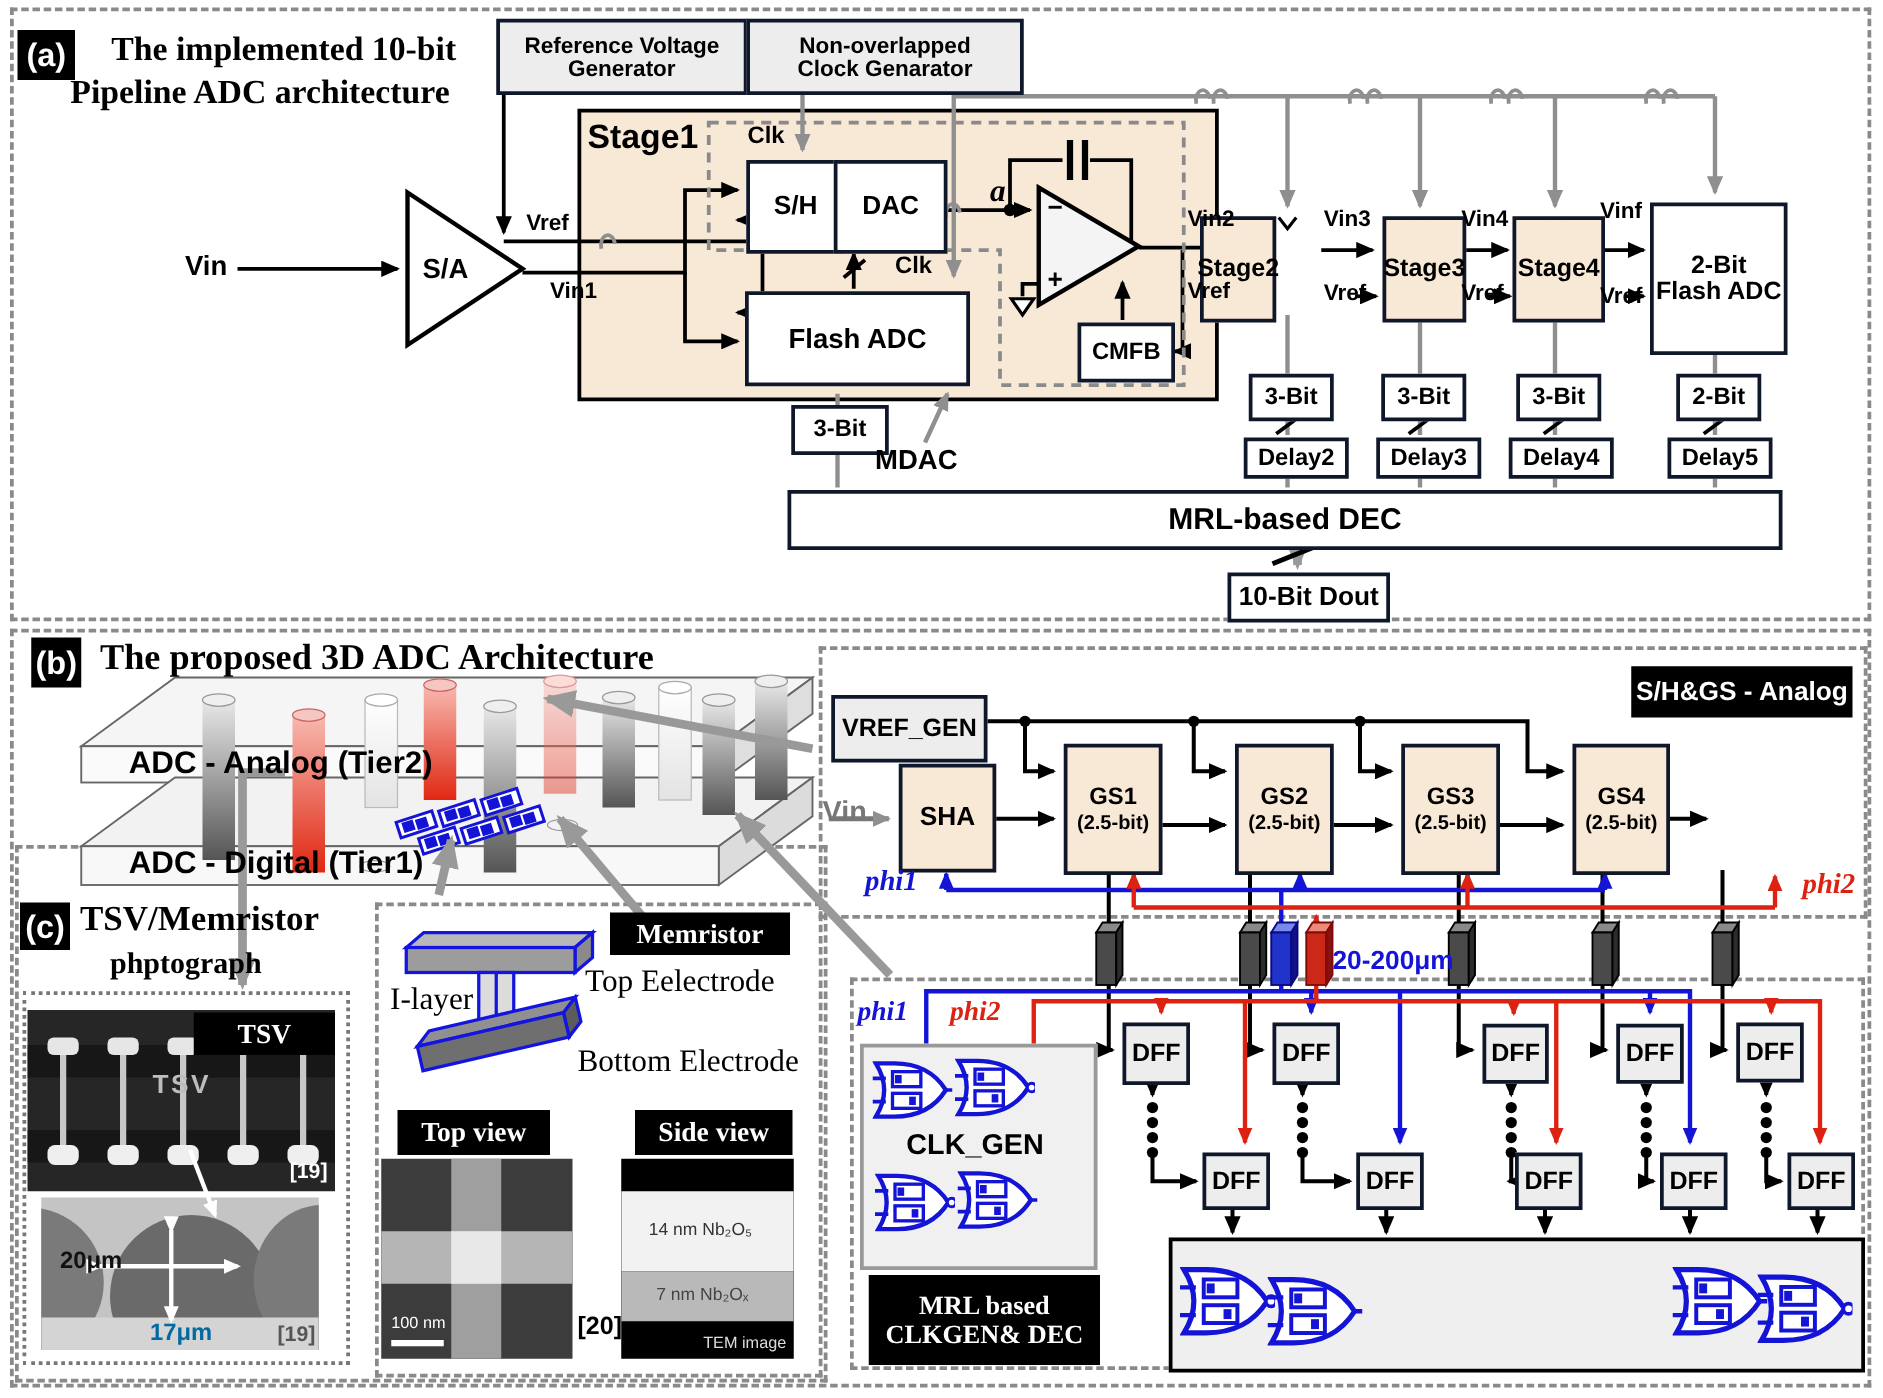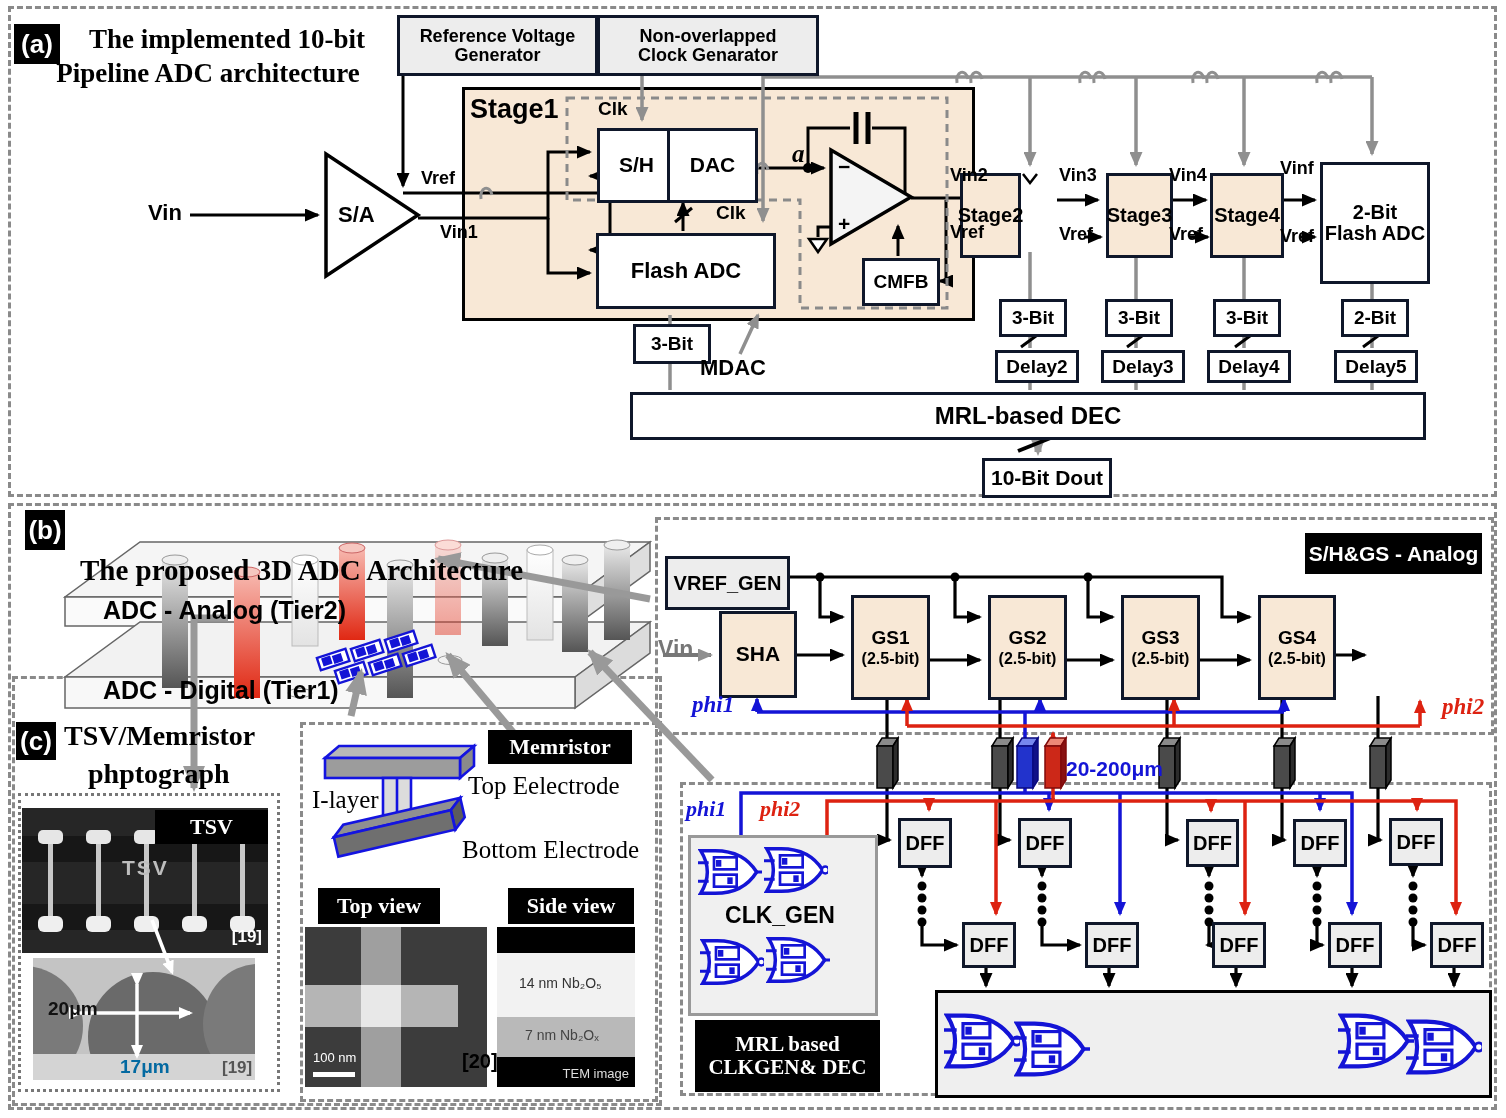--- a/index.html
+++ b/index.html
@@ -498,21 +498,21 @@
   <div class="box" style="left:630px;top:392px;width:790px;height:42px;font-size:24px;">
       <span>MRL-based DEC</span>
     </div>
   <div class="box" style="left:982px;top:458px;width:124px;height:34px;font-size:21px;">
       <span>10-Bit Dout</span>
     </div>
 
   <div class="blackbx" style="left:25px;top:510px;width:40px;height:40px;font-size:26px;">
       <span>(b)</span>
     </div>
-  <div class="lbl serif" style="left:80px;top:510px;font-size:29px;margin-top:44px;">The proposed 3D ADC Architecture</div>
+  <div class="lbl serif" style="left:80px;top:510px;font-size:29px;">The proposed 3D ADC Architecture</div>
   <div class="lbl" style="left:103px;top:596px;font-size:25px;z-index:7;">ADC - Analog (Tier2)</div>
   <div class="lbl" style="left:103px;top:676px;font-size:25px;z-index:7;">ADC - Digital (Tier1)</div>
 
   <div class="blackbx" style="left:1305px;top:533px;width:177px;height:41px;font-size:21px;">
       <span>S/H&amp;GS - Analog</span>
     </div>
   <div class="box graybx" style="left:665px;top:556px;width:119px;height:48px;font-size:20px;">
       <span>VREF_GEN</span>
     </div>
   <div class="lbl gray" style="left:658px;top:636px;font-size:23px;">Vin</div>
@@ -604,21 +604,21 @@
     </svg>
   <svg class="gatesvg" style="left:1406px;top:1012px;" width="76" height="70" viewBox="0 0 48 36">
       <use href="#mrl-gate"></use>
       <circle cx="46" cy="18" r="2.6" fill="#fff" stroke="#1414d6" stroke-width="1.8"></circle>
     </svg>
 
   <div class="blackbx" style="left:16px;top:722px;width:40px;height:38px;font-size:26px;">
       <span>(c)</span>
     </div>
   <div class="lbl serif" style="left:64px;top:720px;font-size:28px;">TSV/Memristor</div>
-  <div class="lbl serif" style="left:88px;top:758px;font-size:28px;text-align:center;">phptograph</div>
+  <div class="lbl serif" style="left:88px;top:758px;font-size:24px;text-align:center;">phptograph</div>
 
   <div class="photo" style="left:22px;top:808px;width:246px;height:145px;background:#262626;">
     <div class="abs" style="left:0;top:28px;width:246px;height:26px;background:#171717;"></div>
     <div class="abs" style="left:0;top:96px;width:246px;height:26px;background:#171717;"></div>
     <div class="abs" style="left:18px;top:22px;width:210px;height:100px;">
       <div class="abs" style="left:8px;top:12px;width:5px;height:78px;background:#c8c8c8;"></div>
       <div class="abs" style="left:56px;top:12px;width:5px;height:78px;background:#c8c8c8;"></div>
       <div class="abs" style="left:104px;top:12px;width:5px;height:78px;background:#c8c8c8;"></div>
       <div class="abs" style="left:152px;top:12px;width:5px;height:78px;background:#c8c8c8;"></div>
       <div class="abs" style="left:200px;top:12px;width:5px;height:78px;background:#c8c8c8;"></div>
@@ -657,21 +657,21 @@
   <div class="lbl serif" style="left:468px;top:772px;font-size:25px;font-weight:normal;">Top Eelectrode</div>
   <div class="lbl serif" style="left:462px;top:836px;font-size:25px;font-weight:normal;">Bottom Electrode</div>
 
   <div class="blackbx serif" style="left:318px;top:888px;width:122px;height:36px;font-size:22px;">
       <span>Top view</span>
     </div>
   <div class="blackbx serif" style="left:508px;top:888px;width:126px;height:36px;font-size:22px;">
       <span>Side view</span>
     </div>
 
-  <div class="photo" style="left:305px;top:927px;width:153px;height:160px;background:#3c3c3c;padding-left:29px;">
+  <div class="photo" style="left:305px;top:927px;width:153px;height:160px;background:#3c3c3c;">
     <div class="abs" style="left:56px;top:0;width:40px;height:160px;background:#b0b0b0;opacity:.85;"></div>
     <div class="abs" style="left:0;top:58px;width:153px;height:42px;background:#c2c2c2;opacity:.9;"></div>
     <div class="abs" style="left:56px;top:58px;width:40px;height:42px;background:#e8e8e8;"></div>
     <div class="lbl" style="left:8px;bottom:22px;color:#fff;font-size:13px;font-weight:normal;">100 nm</div>
     <div class="abs" style="left:8px;bottom:10px;width:42px;height:5px;background:#fff;"></div>
   </div>
   <div class="lbl" style="left:462px;top:1050px;font-size:20px;">[20]</div>
 
   <div class="photo" style="left:497px;top:927px;width:138px;height:160px;background:#000;">
     <div class="abs" style="left:0;top:26px;width:138px;height:64px;background:#f2f2f2;"></div>

